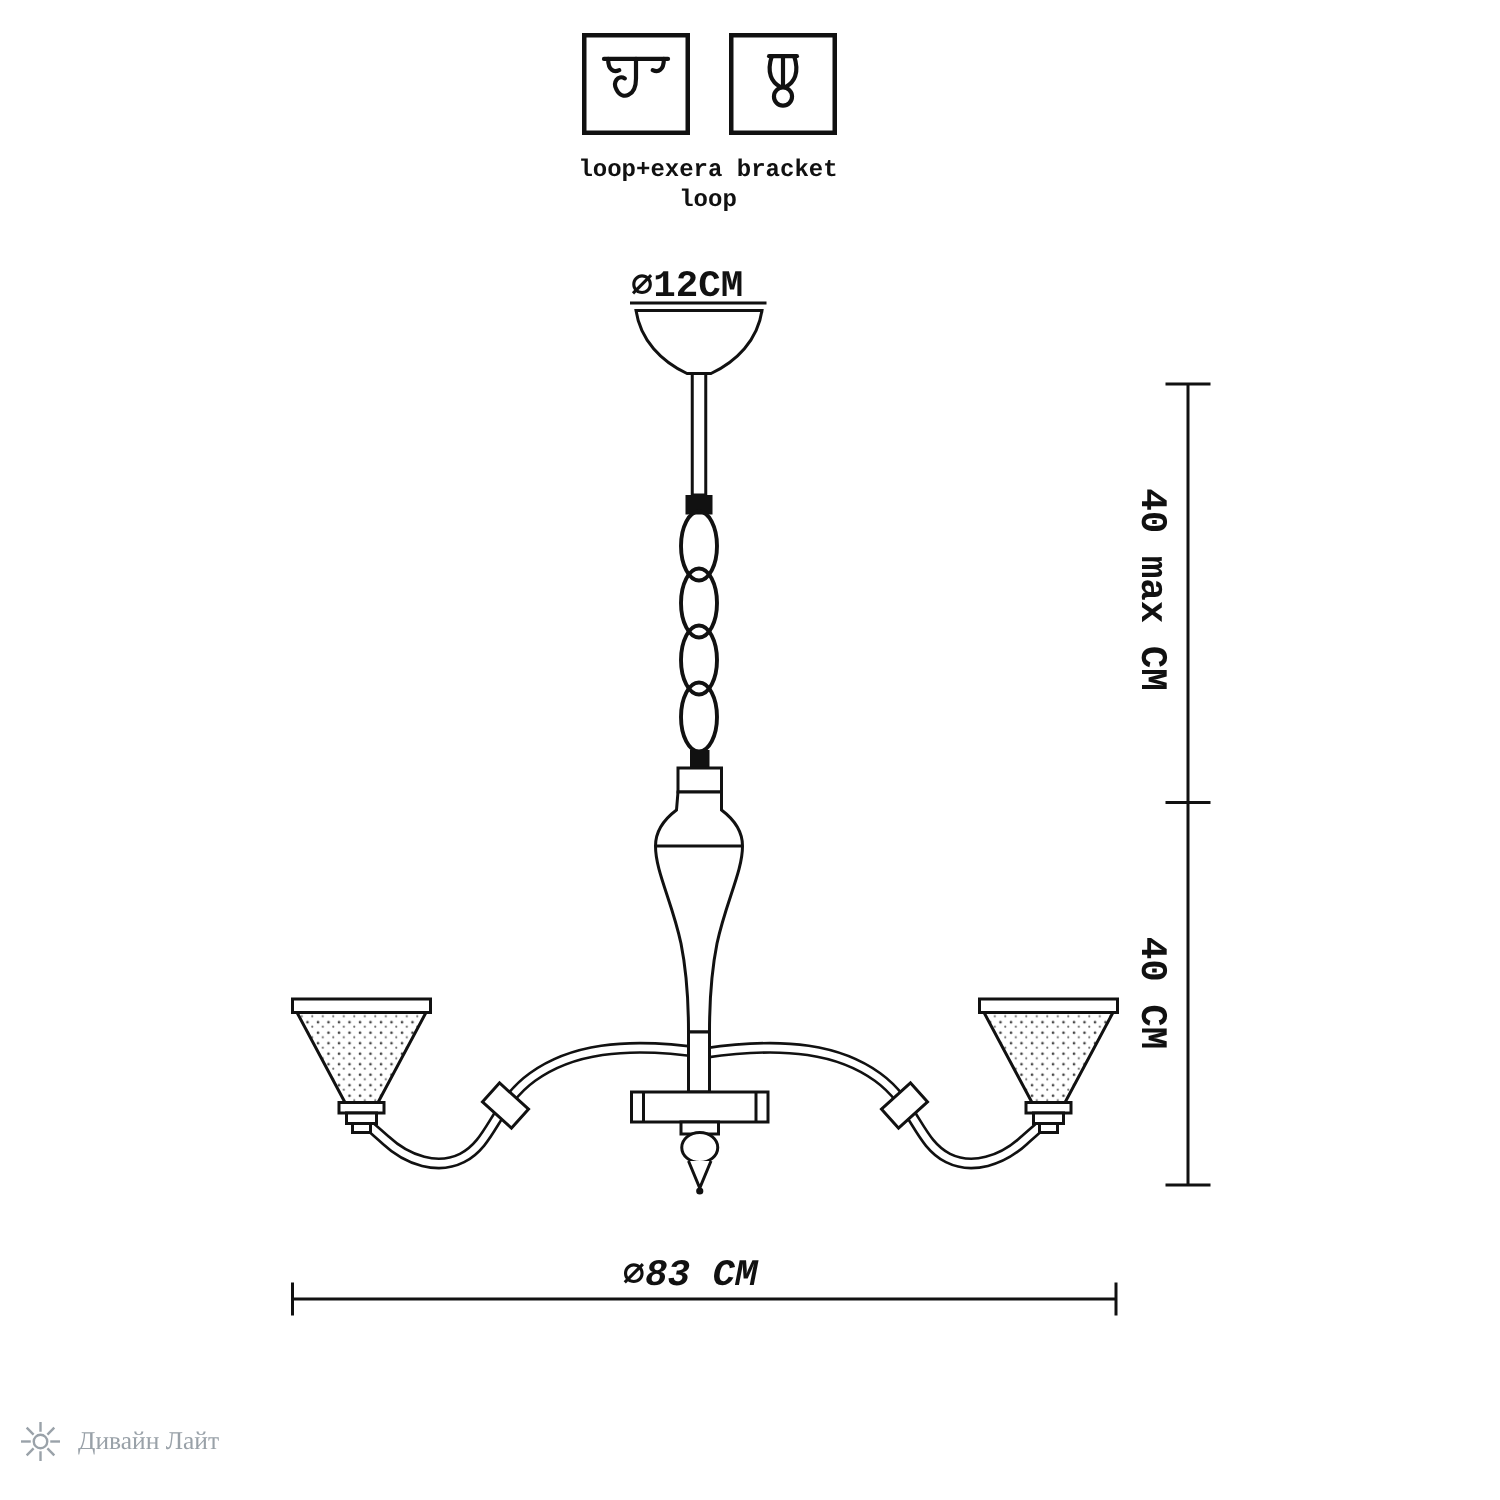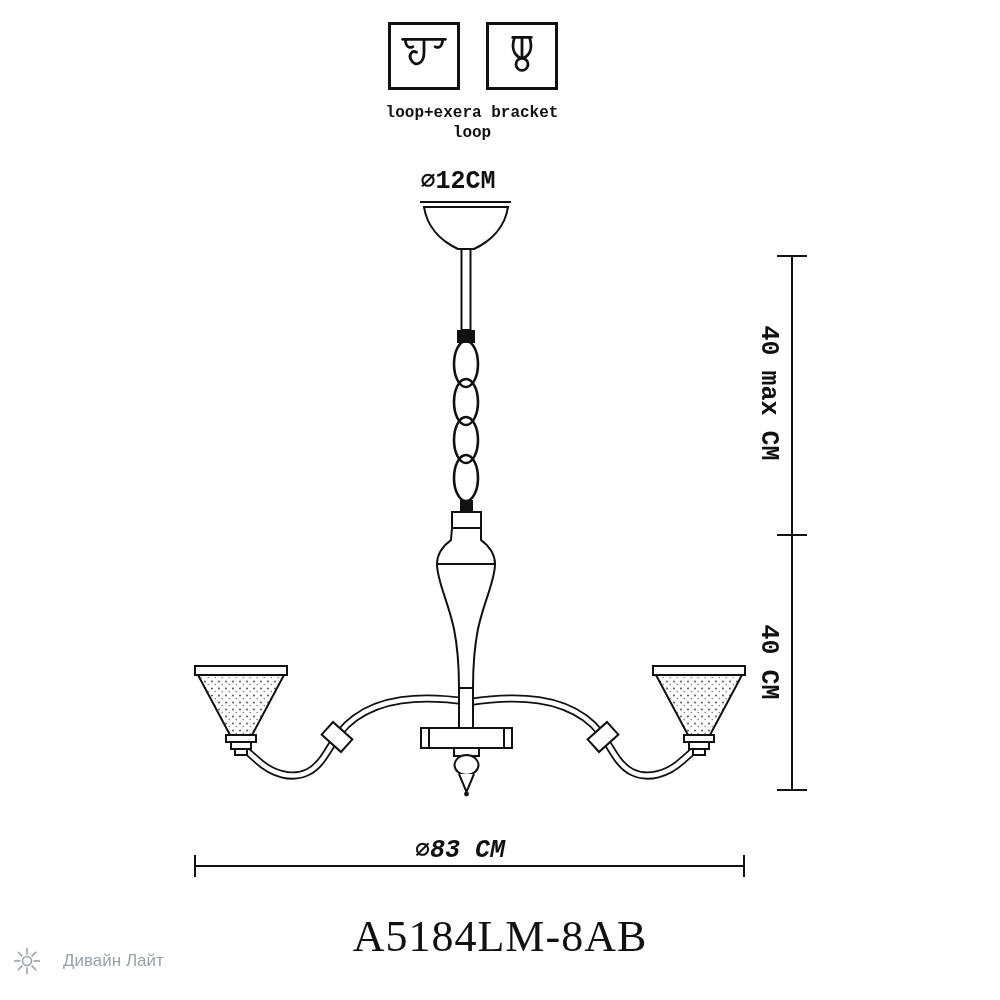--- a/index.html
+++ b/index.html
@@ -7,29 +7,29 @@
        font-family:"Liberation Mono","DejaVu Sans Mono",monospace;color:#111;}
   .diagram{position:relative;width:1000px;height:756px;background:#fff;}
   .abs{position:absolute;}
   .art{left:0;top:0;}
   .icons-row{left:388px;top:22px;display:flex;gap:26px;}
   .icon-box{width:66px;height:62px;border:3px solid #111;background:#fff;
             display:flex;align-items:center;justify-content:center;}
   .caption{left:472px;top:103px;transform:translateX(-50%);text-align:center;
            font-weight:bold;font-size:16px;line-height:20px;white-space:nowrap;}
   .dim{font-weight:bold;font-size:25px;white-space:nowrap;}
-  .dim-12{left:458px;top:180px;transform:translate(-50%,-50%);}
+  .dim-12{left:458px;top:190px;transform:translate(-50%,-50%);}
   .dim-40max{left:768px;top:393px;transform:translate(-50%,-50%) rotate(90deg);}
   .dim-40{left:768px;top:662px;transform:translate(-50%,-50%) rotate(90deg);}
   .dim-83{left:460px;top:849px;transform:translate(-50%,-50%);font-style:italic;}
   .model{left:500px;top:936px;transform:translate(-50%,-50%);
          font-family:"Liberation Serif","DejaVu Serif",serif;
          font-size:44px;letter-spacing:1px;white-space:nowrap;}
-  .watermark{left:12px;top:946px;display:flex;align-items:center;gap:21px;
-             font-family:Liberation Sans, sans-serif;font-size:17px;color:#99a1a8;}
+  .watermark{left:12px;top:946px;display:flex;align-items:center;gap:10px;
+             font-family:Liberation Serif, serif;font-size:17px;color:#99a1a8;}
 </style>
 </head>
 <body>
 
 <div class="diagram">
 
   <svg class="abs art" width="1000" height="1000" viewBox="0 0 1000 1000">
     <defs>
       <pattern id="stip" patternUnits="userSpaceOnUse" width="7" height="7">
         <rect width="7" height="7" fill="#fff"></rect>
@@ -142,21 +142,20 @@
   <div class="abs caption">
     <div>loop+exera bracket</div>
     <div>loop</div>
   </div>
 
   <div class="abs dim dim-12">⌀12CM</div>
   <div class="abs dim dim-40max">40 max CM</div>
   <div class="abs dim dim-40">40 CM</div>
   <div class="abs dim dim-83">⌀83 CM</div>
 
-  <div class="abs model">A5184LM-8AB</div>
 
   <div class="abs watermark">
     <svg width="30" height="30" viewBox="0 0 30 30">
       <g stroke="#9aa2a9" stroke-width="1.6" fill="none">
         <circle cx="15" cy="15" r="4.5"></circle>
         <line x1="21.5" y1="15" x2="28" y2="15"></line>
         <line x1="8.5" y1="15" x2="2" y2="15"></line>
         <line x1="15" y1="21.5" x2="15" y2="28"></line>
         <line x1="15" y1="8.5" x2="15" y2="2"></line>
         <line x1="19.6" y1="19.6" x2="24.2" y2="24.2"></line>

